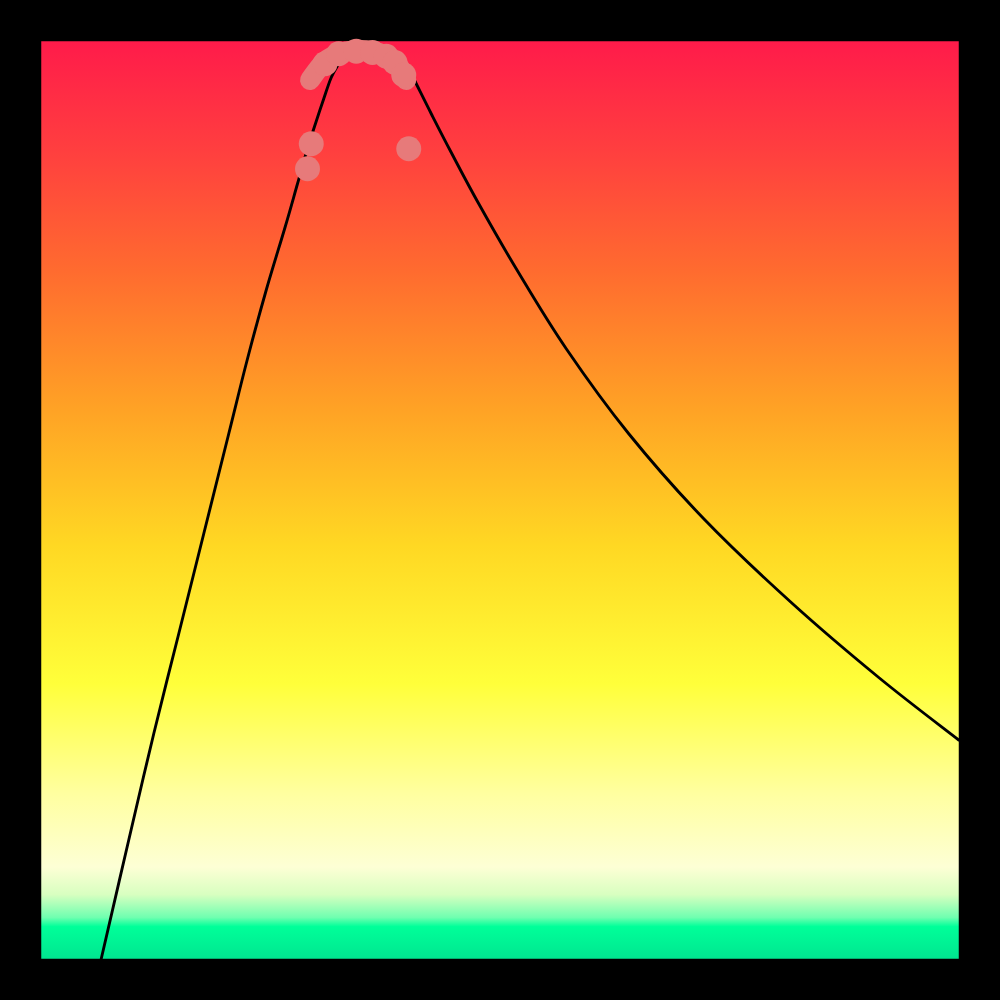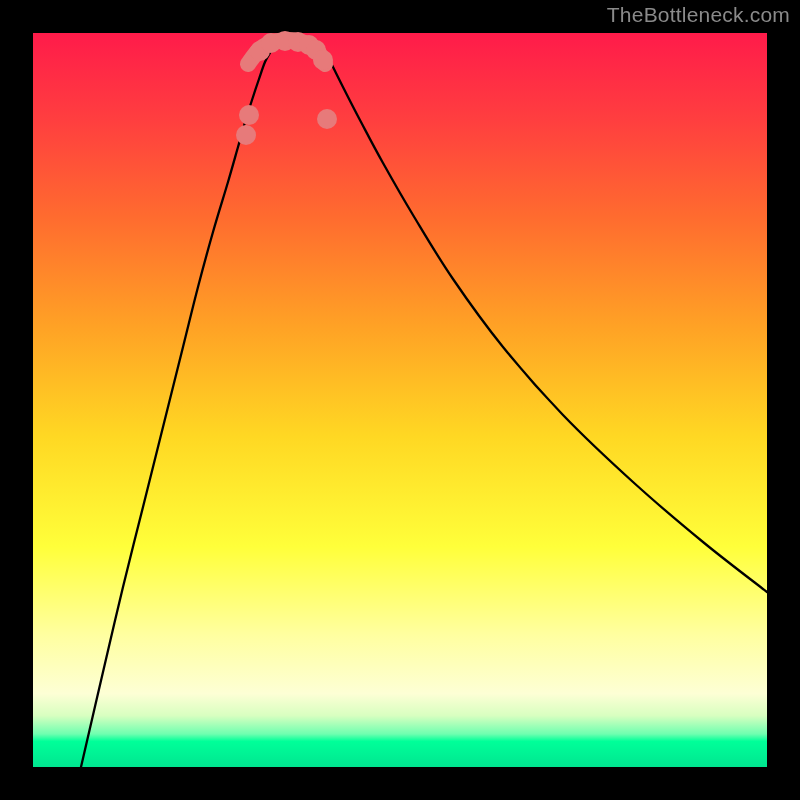--- a/index.html
+++ b/index.html
@@ -58,21 +58,20 @@
     font-weight: 500;
     letter-spacing: 0.2px;
     user-select: none;
   }
 </style>
 </head>
 <body>
 
 <div class="frame">
 
-  <div class="watermark">TheBottleneck.com</div>
 
   <div class="plot">
     <svg class="curve" viewBox="0 0 734 734" preserveAspectRatio="none">
       <path id="left-limb-path" fill="none" stroke="#000" stroke-width="2.3" stroke-linecap="round" d="M 48 734 C 51.96 716.9, 62.44 671.4, 70 639 C 77.56 606.6, 82.8 583.7, 90 554 C 97.2 524.3, 102.8 502.8, 110 474 C 117.2 445.2, 122.8 422.8, 130 394 C 137.2 365.2, 143.7 339.2, 150 314 C 156.3 288.8, 159.6 274.7, 165 254 C 170.4 233.3, 174.6 217.9, 180 199 C 185.4 180.1, 190.5 164.3, 195 149 C 199.5 133.7, 201.76 125.34, 205 114 C 208.24 102.66, 210.3 95, 213 86 C 215.7 77, 217.66 71.2, 220 64 C 222.34 56.8, 223.84 52.3, 226 46 C 228.16 39.7, 229.84 34.04, 232 29 C 234.16 23.96, 236.92 19.98, 238 18"></path>
       <path id="right-limb-path" fill="none" stroke="#000" stroke-width="2.3" stroke-linecap="round" d="M 292 18 C 293.44 20.88, 296.4 26.8, 300 34 C 303.6 41.2, 306.96 48.1, 312 58 C 317.04 67.9, 321.16 76.04, 328 89 C 334.84 101.96, 340.64 113.26, 350 130 C 359.36 146.74, 367.4 161.12, 380 182 C 392.6 202.88, 403.8 222.24, 420 246 C 436.2 269.76, 450.2 289.52, 470 314 C 489.8 338.48, 506.6 357.7, 530 382 C 553.4 406.3, 574.8 426.14, 600 449 C 625.2 471.86, 645.88 489.2, 670 509 C 694.12 528.8, 722.48 550, 734 559"></path>
       <path id="valley-path" fill="none" stroke="#e77a7a" stroke-width="16" stroke-linecap="round" d="M 215 31 C 216.8 28.66, 221.4 21.6, 225 18 C 228.6 14.4, 231.4 12.8, 235 11 C 238.6 9.2, 241.4 8.72, 245 8 C 248.6 7.28, 251.4 7, 255 7 C 258.6 7, 261.4 7.28, 265 8 C 268.6 8.72, 272.3 9.92, 275 11 C 277.7 12.08, 278.02 12.38, 280 14 C 281.98 15.62, 283.84 16.94, 286 20 C 288.16 23.06, 290.92 29.02, 292 31"></path>
       <g id="markers-group">
           <circle cx="213" cy="102" r="10" fill="#e77a7a"></circle>
           <circle cx="216" cy="82" r="10" fill="#e77a7a"></circle>
           <circle cx="227" cy="18" r="10" fill="#e77a7a"></circle>

